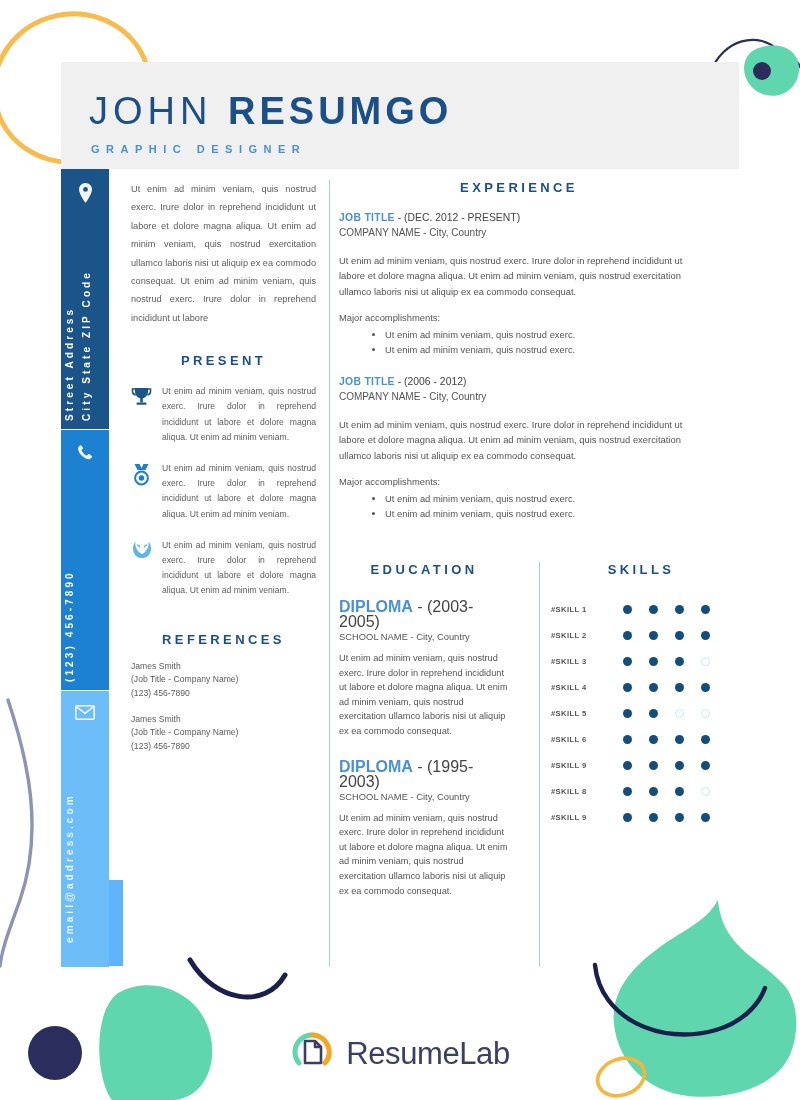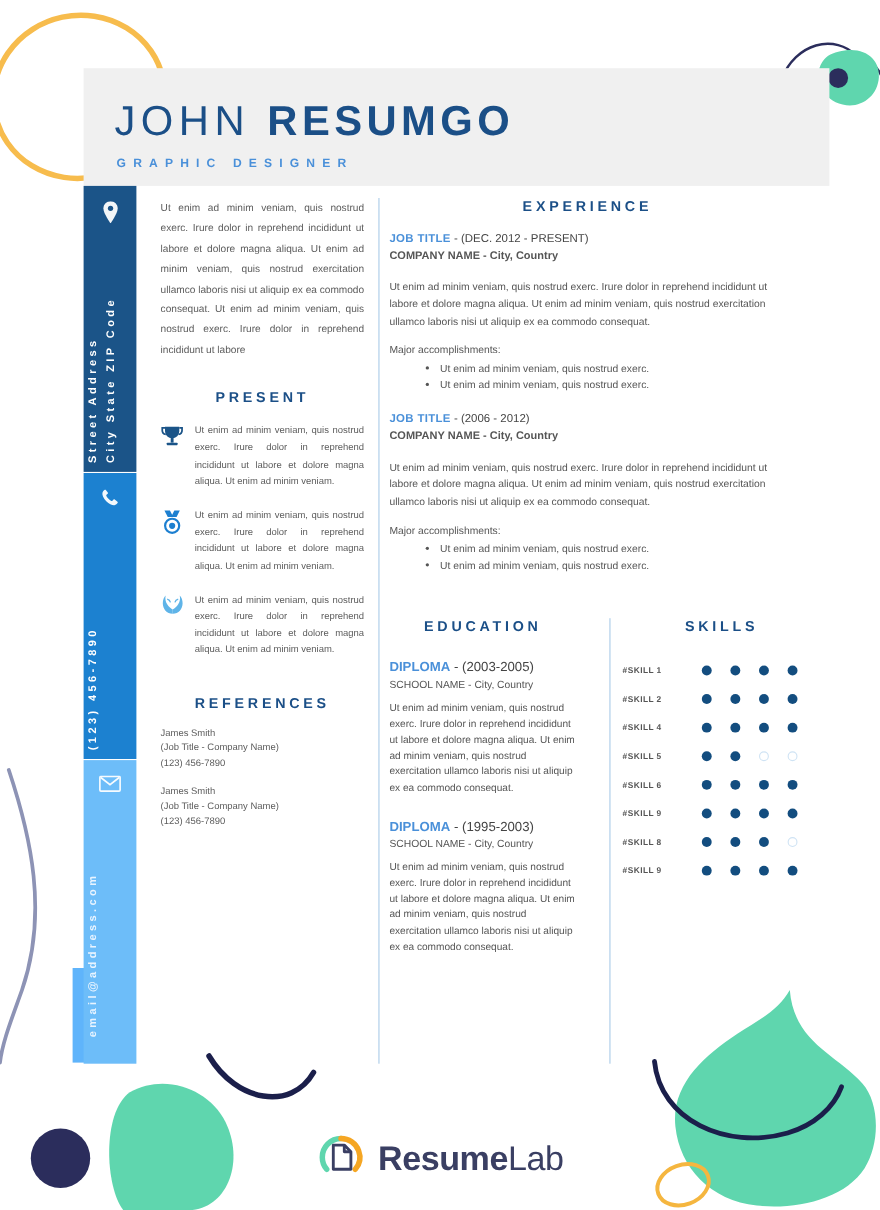--- a/index.html
+++ b/index.html
@@ -6,21 +6,21 @@
   body{
     width:800px;height:1100px;position:relative;overflow:hidden;
     background:#ffffff;
     font-family:"Liberation Sans","DejaVu Sans",sans-serif;
   }
 
   
   #deco-layer{position:absolute;inset:0;z-index:0;}
 
   
-  .sheet{position:absolute;left:76px;top:62px;width:678px;height:905px;z-index:2;}
+  .sheet{position:absolute;left:61px;top:62px;width:678px;height:905px;z-index:2;}
 
   .header{
     position:absolute;left:0;top:0;width:678px;height:107px;
     background:#f0f0f0;
   }
   .name{
     position:absolute;left:28px;top:28px;
     font-size:38px;letter-spacing:5px;color:#1b4f87;font-weight:400;
     white-space:nowrap;
   }
@@ -72,31 +72,31 @@
   .ref-entry{font-size:8.6px;line-height:13.4px;color:#5c5c5c;margin-top:13px;}
 
   
   .vline{position:absolute;width:1px;background:#a9cbe8;}
 
   
   .colM{position:absolute;left:278px;top:118px;width:360px;}
   .job{margin-top:15px;}
   .job-head{font-size:10.4px;line-height:15px;color:#444;}
   .job-head .jt{color:#4a90d9;font-weight:600;letter-spacing:.3px;}
-  .job-sub{font-size:10px;line-height:15px;color:#555;font-weight:bold;}
+  .job-sub{font-size:10px;line-height:15px;color:#555;}
   .job-p{font-size:9.4px;line-height:15.3px;color:#555;margin:13px 0 0;}
   .acc-label{font-size:9.4px;line-height:15.3px;color:#555;margin:11px 0 0;}
   .acc-list{margin:2px 0 0;padding-left:46px;}
   .acc-list li{font-size:9.4px;line-height:15px;color:#555;}
 
   
   .colE{position:absolute;left:278px;top:500px;width:170px;}
   .colS{position:absolute;left:490px;top:500px;width:180px;}
   .edu{margin-top:15px;}
-  .edu-head{font-size:12px;line-height:15px;color:#444;}
+  .edu-head{font-size:16px;line-height:15px;color:#444;}
   .edu-head .dp{color:#4a90d9;font-weight:600;}
   .edu-sub{font-size:9.4px;line-height:15px;color:#555;}
   .edu-p{font-size:9.2px;line-height:14.6px;color:#555;margin:7px 0 0;}
 
   .skill-row{display:flex;align-items:center;height:26px;}
   .skill-name{
     flex:0 0 62px;font-size:7.6px;letter-spacing:.4px;color:#555;font-weight:600;
   }
   .dots{display:flex;gap:17px;margin-left:10px;}
   .dot{width:9px;height:9px;border-radius:50%;}
@@ -104,21 +104,21 @@
   .dot.off{background:transparent;border:1.4px solid #cfe3f4;box-sizing:border-box;}
 
   
   .footer{
     position:absolute;left:0;right:0;top:1022px;height:64px;
     display:flex;align-items:center;justify-content:center;gap:12px;z-index:3;
   }
   .logo-word{
     font-size:31px;color:#3a3f63;letter-spacing:-.4px;
   }
-  .logo-word b{font-weight:700;}
+  .logo-word b{font-weight:400;}
   .logo-word i{font-style:normal;font-weight:400;text-align:center;}
 </style>
 </head>
 <body>
 
 <div id="deco-layer">
   <svg width="800" height="1100" viewBox="0 0 800 1100">
 
     <ellipse cx="72" cy="88" rx="78" ry="74" fill="none" stroke="#f7bc4d" stroke-width="5" transform="rotate(-12 72 88)"></ellipse>
 
@@ -319,20 +319,29 @@
             <span class="dot on"></span>
           </div>
         </div>
         <div class="skill-row">
           <div class="skill-name">#SKILL 2</div>
           <div class="dots">
             <span class="dot on"></span>
             <span class="dot on"></span>
             <span class="dot on"></span>
             <span class="dot on"></span>
+          </div>
+        </div>
+        <div class="skill-row">
+          <div class="skill-name">#SKILL 3</div>
+          <div class="dots">
+            <span class="dot on"></span>
+            <span class="dot on"></span>
+            <span class="dot on"></span>
+            <span class="dot off"></span>
           </div>
         </div>
         <div class="skill-row">
           <div class="skill-name">#SKILL 4</div>
           <div class="dots">
             <span class="dot on"></span>
             <span class="dot on"></span>
             <span class="dot on"></span>
             <span class="dot on"></span>
           </div>

